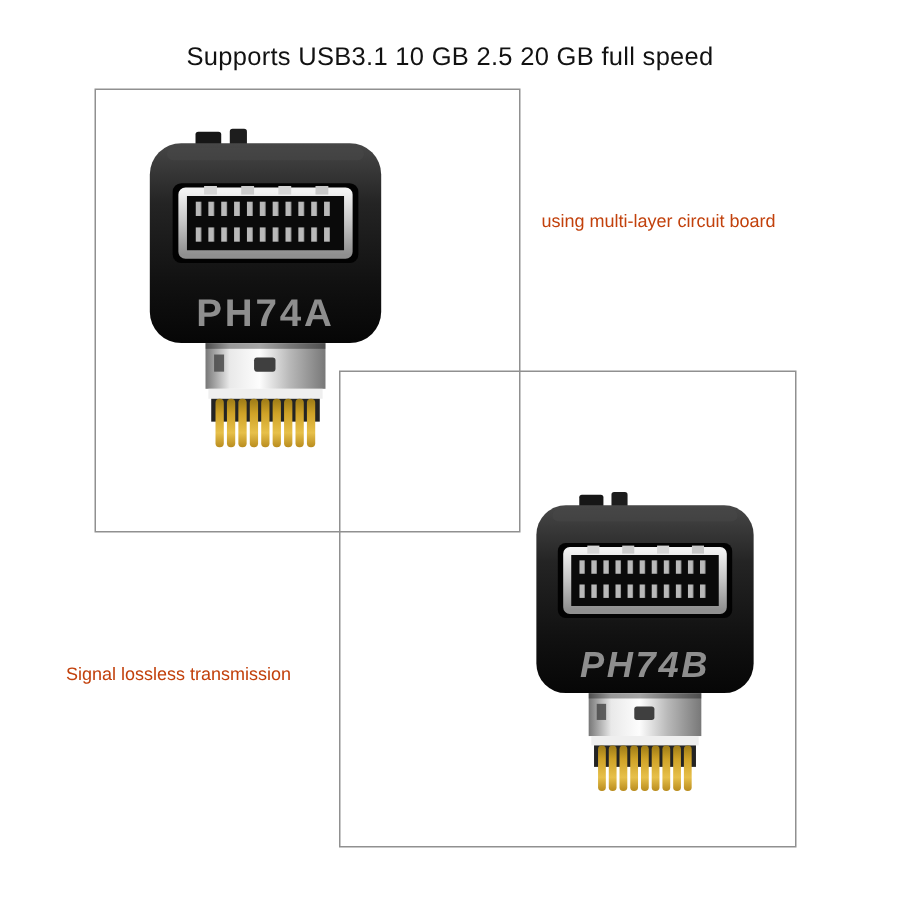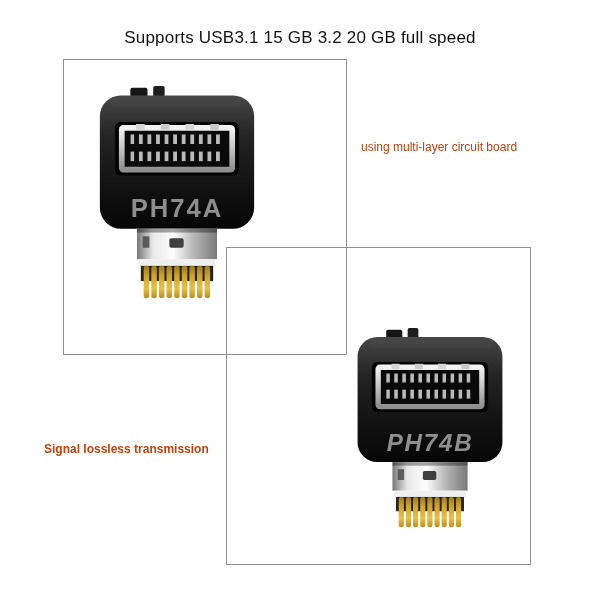--- a/index.html
+++ b/index.html
@@ -9,21 +9,21 @@
   .title {
     position:absolute; top:28px; left:0; width:100%;
     text-align:center; font-size:17px; color:#121212; letter-spacing:0.2px;
   }
   .box { position:absolute; border:1px solid #909090; }
   .box-a { left:63px; top:59px;  width:284px; height:296px; }
   .box-b { left:226px; top:247px; width:305px; height:318px; }
 
   .annotation { position:absolute; font-size:12px; color:#c2410c; white-space:nowrap; }
   .ann-right { left:361px; top:140px; }
-  .ann-left  { left:44px;  top:442px;font-weight:bold; }
+  .ann-left  { left:44px;  top:442px; }
 
   .adapter { position:absolute; }
   .adapter-a { left:96px;  top:84px;  width:162px; height:219px; }
   .adapter-b { left:354px; top:326px; width:152px; height:206px;font-style:italic; }
   .adapter svg { width:100%; height:100%; display:block; }
 
   .adapter-label-text {
     font-family:"Liberation Sans", sans-serif;
     font-weight:bold; font-size:27px; fill:#8e8e8e; letter-spacing:2px;
   }
@@ -59,21 +59,21 @@
         <stop offset="30%" stop-color="#cfa227"></stop>
         <stop offset="70%" stop-color="#e7c04a"></stop>
         <stop offset="100%" stop-color="#b98c1e"></stop>
       </linearGradient>
       <pattern id="pPins" width="9" height="10" patternUnits="userSpaceOnUse">
         <rect width="4" height="10" fill="#b9b9b9"></rect>
       </pattern>
     </defs>
   </svg>
 
-  <div class="title">Supports USB3.1 15 GB 3.2 20 GB full speed</div>
+  <div class="title">Supports USB3.1 10 GB 2.5 20 GB full speed</div>
   <div class="annotation ann-right">using multi-layer circuit board</div>
   <div class="annotation ann-left">Signal lossless transmission</div>
 
   <div class="box box-a"></div>
   <div class="box box-b"></div>
 
   <div class="adapter adapter-a">
     <svg viewBox="0 0 170 230">
       <g>
         <rect x="36" y="4" width="18" height="14" rx="2" fill="#161616"></rect>

